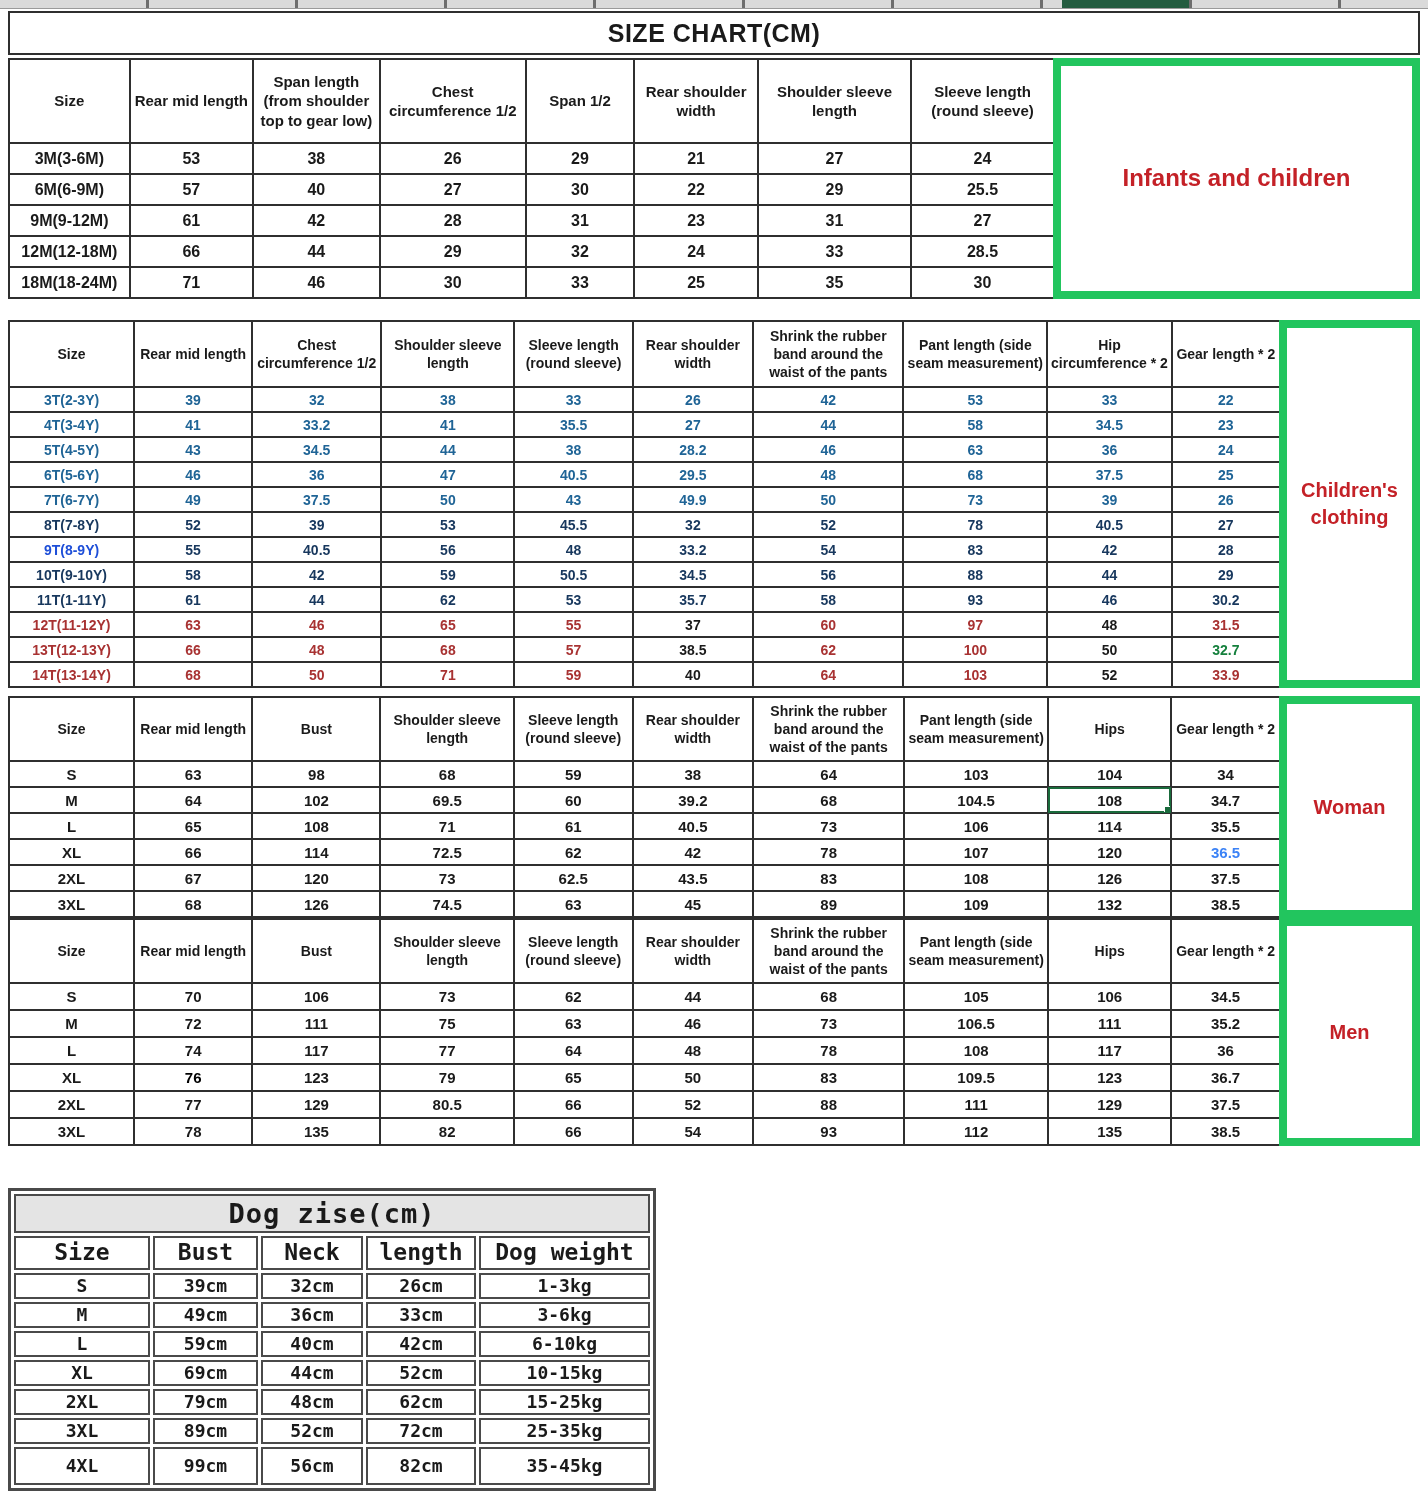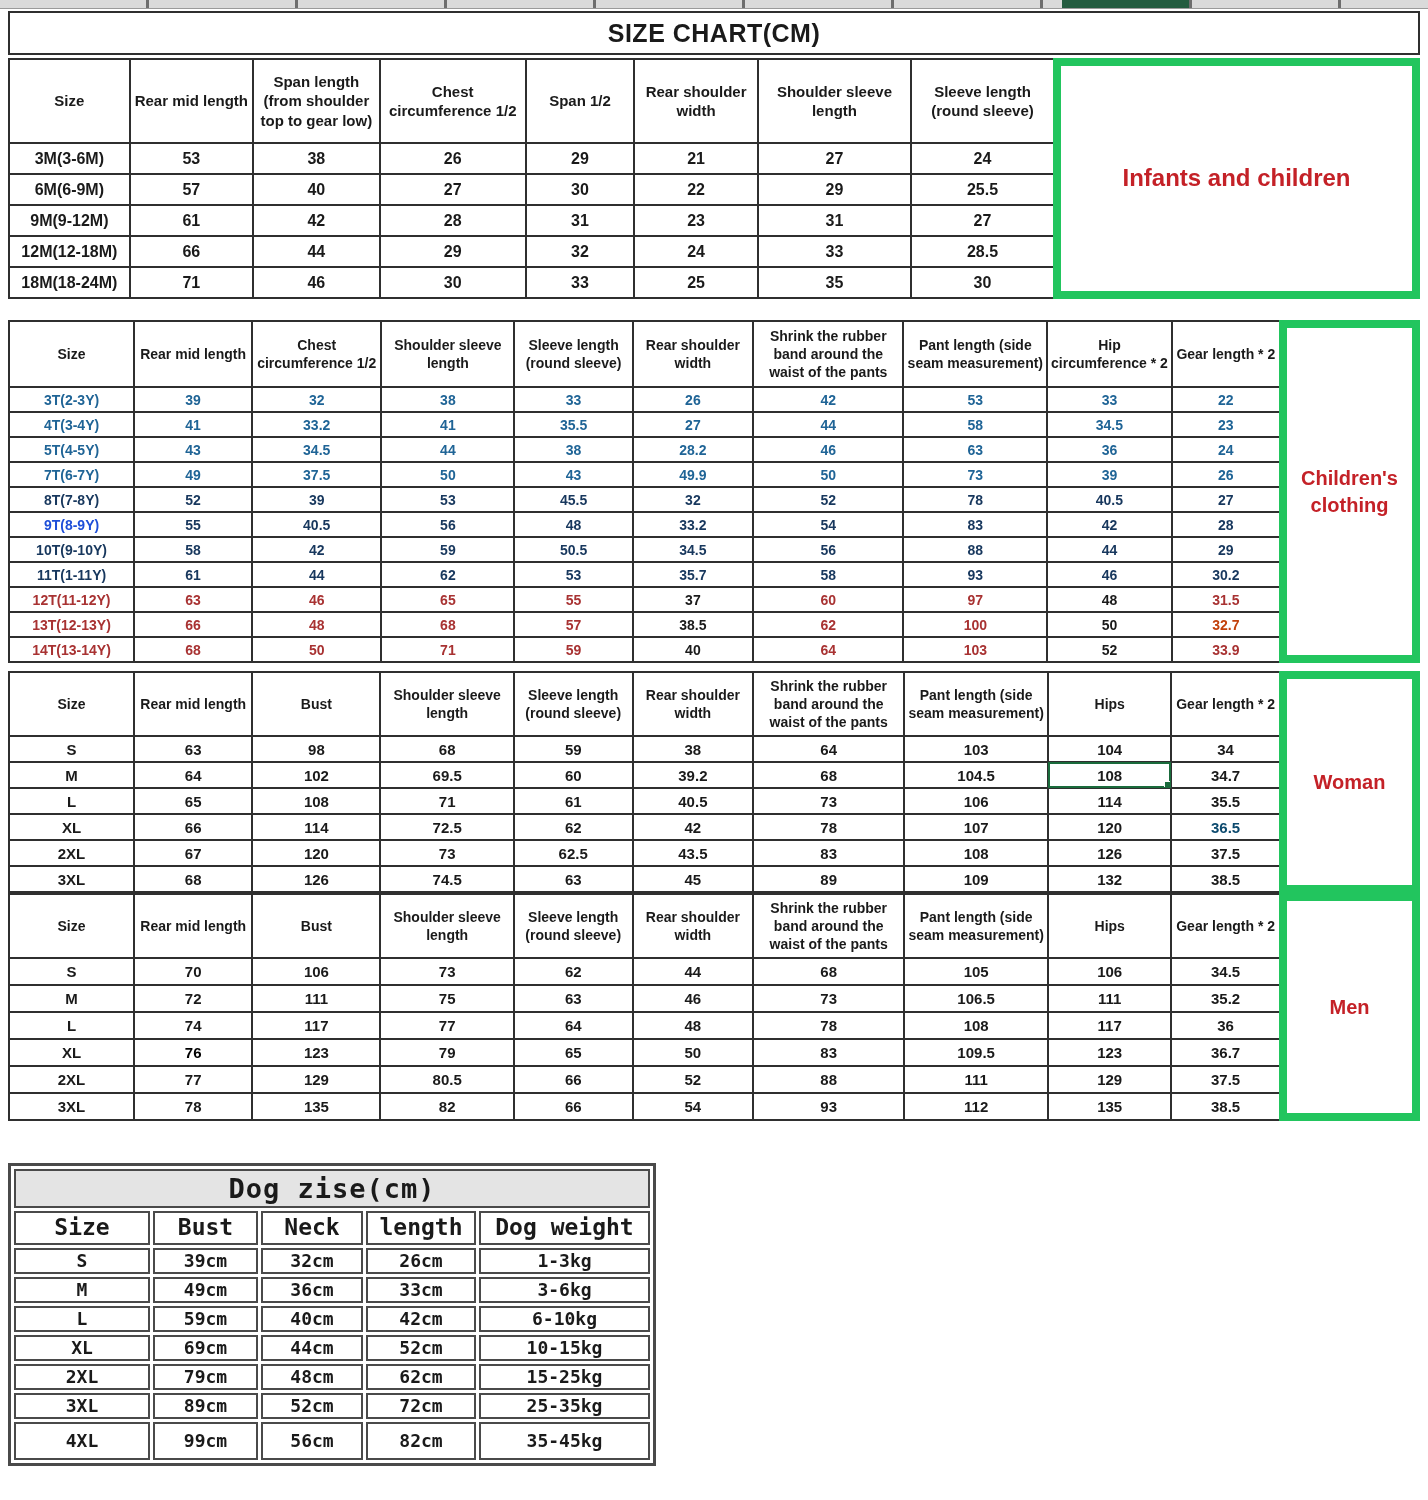--- a/index.html
+++ b/index.html
@@ -208,20 +208,32 @@
               <td style="color: rgb(31, 100, 150);">34.5</td>
               <td style="color: rgb(31, 100, 150);">44</td>
               <td style="color: rgb(31, 100, 150);">38</td>
               <td style="color: rgb(31, 100, 150);">28.2</td>
               <td style="color: rgb(31, 100, 150);">46</td>
               <td style="color: rgb(31, 100, 150);">63</td>
               <td style="color: rgb(31, 100, 150);">36</td>
               <td style="color: rgb(31, 100, 150);">24</td>
             </tr>
             <tr>
+              <td style="color: rgb(31, 100, 150);">6T(5-6Y)</td>
+              <td style="color: rgb(31, 100, 150);">46</td>
+              <td style="color: rgb(31, 100, 150);">36</td>
+              <td style="color: rgb(31, 100, 150);">47</td>
+              <td style="color: rgb(31, 100, 150);">40.5</td>
+              <td style="color: rgb(31, 100, 150);">29.5</td>
+              <td style="color: rgb(31, 100, 150);">48</td>
+              <td style="color: rgb(31, 100, 150);">68</td>
+              <td style="color: rgb(31, 100, 150);">37.5</td>
+              <td style="color: rgb(31, 100, 150);">25</td>
+            </tr>
+            <tr>
               <td style="color: rgb(31, 100, 150);">7T(6-7Y)</td>
               <td style="color: rgb(31, 100, 150);">49</td>
               <td style="color: rgb(31, 100, 150);">37.5</td>
               <td style="color: rgb(31, 100, 150);">50</td>
               <td style="color: rgb(31, 100, 150);">43</td>
               <td style="color: rgb(31, 100, 150);">49.9</td>
               <td style="color: rgb(31, 100, 150);">50</td>
               <td style="color: rgb(31, 100, 150);">73</td>
               <td style="color: rgb(31, 100, 150);">39</td>
               <td style="color: rgb(31, 100, 150);">26</td>
@@ -289,21 +301,21 @@
             <tr>
               <td style="color: rgb(168, 50, 50);">13T(12-13Y)</td>
               <td style="color: rgb(168, 50, 50);">66</td>
               <td style="color: rgb(168, 50, 50);">48</td>
               <td style="color: rgb(168, 50, 50);">68</td>
               <td style="color: rgb(168, 50, 50);">57</td>
               <td style="color: rgb(26, 26, 26);">38.5</td>
               <td style="color: rgb(168, 50, 50);">62</td>
               <td style="color: rgb(168, 50, 50);">100</td>
               <td style="color: rgb(26, 26, 26);">50</td>
-              <td style="color: #c2410c;">32.7</td>
+              <td style="color: #15803d;">32.7</td>
             </tr>
             <tr>
               <td style="color: rgb(168, 50, 50);">14T(13-14Y)</td>
               <td style="color: rgb(168, 50, 50);">68</td>
               <td style="color: rgb(168, 50, 50);">50</td>
               <td style="color: rgb(168, 50, 50);">71</td>
               <td style="color: rgb(168, 50, 50);">59</td>
               <td style="color: rgb(26, 26, 26);">40</td>
               <td style="color: rgb(168, 50, 50);">64</td>
               <td style="color: rgb(168, 50, 50);">103</td>
@@ -381,21 +393,21 @@
             <tr>
               <td style="color: rgb(26, 26, 26);">XL</td>
               <td style="color: rgb(26, 26, 26);">66</td>
               <td style="color: rgb(26, 26, 26);">114</td>
               <td style="color: rgb(26, 26, 26);">72.5</td>
               <td style="color: rgb(26, 26, 26);">62</td>
               <td style="color: rgb(26, 26, 26);">42</td>
               <td style="color: rgb(26, 26, 26);">78</td>
               <td style="color: rgb(26, 26, 26);">107</td>
               <td style="color: rgb(26, 26, 26);">120</td>
-              <td style="color: #0c4a6e;">36.5</td>
+              <td style="color: #3b82f6;">36.5</td>
             </tr>
             <tr>
               <td style="color: rgb(26, 26, 26);">2XL</td>
               <td style="color: rgb(26, 26, 26);">67</td>
               <td style="color: rgb(26, 26, 26);">120</td>
               <td style="color: rgb(26, 26, 26);">73</td>
               <td style="color: rgb(26, 26, 26);">62.5</td>
               <td style="color: rgb(26, 26, 26);">43.5</td>
               <td style="color: rgb(26, 26, 26);">83</td>
               <td style="color: rgb(26, 26, 26);">108</td>

